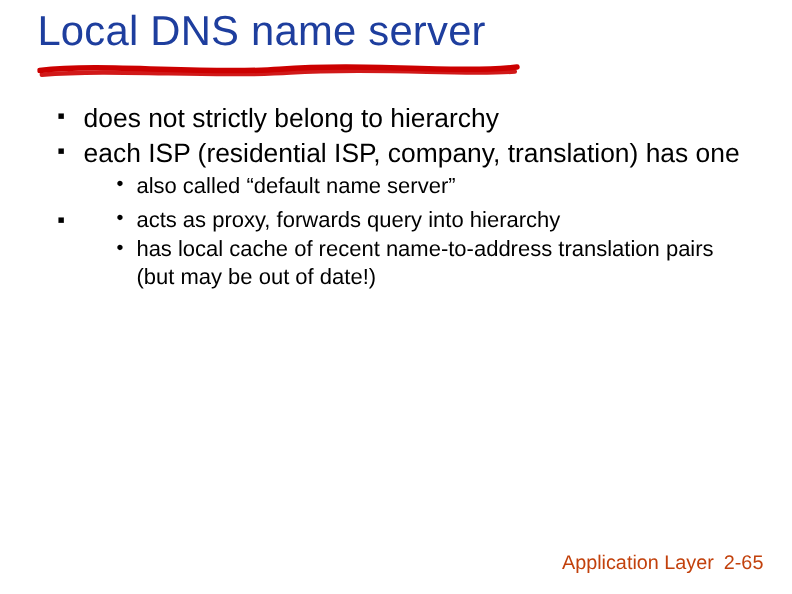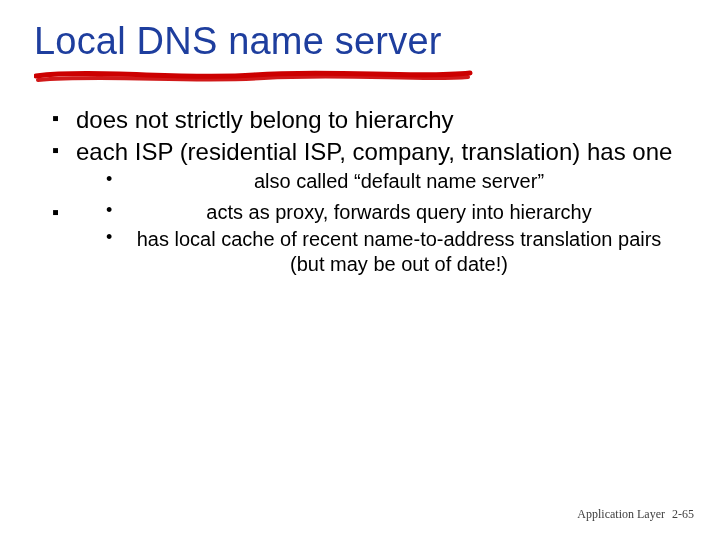--- a/index.html
+++ b/index.html
@@ -9,21 +9,21 @@
     height: 540px;
     background: #ffffff;
     overflow: hidden;
     font-family: "Gill Sans", "Gill Sans MT", "Trebuchet MS", sans-serif;
   }
   .slide {
     position: relative;
     width: 720px;
     height: 540px;
     box-sizing: border-box;
-    padding: 22px 34px 0 34px;
+    padding: 10px 34px 0 34px;
   }
   .title {
     color: #1e3e9e;
     font-size: 38px;
     font-weight: 400;
     line-height: 1.05;
     margin: 0 0 6px 0;
     letter-spacing: 0.2px;
   }
   .underline {
@@ -61,37 +61,36 @@
     padding: 0;
     margin: 2px 0 6px 0;
   }
   ul.level2 > li {
     position: relative;
     padding-left: 48px;
     font-size: 20px;
     line-height: 1.25;
     margin: 2px 0;
     font-family: Arial, Helvetica, sans-serif;
-    text-align: center;
   }
   ul.level2 > li::before {
     content: "\2022";
     position: absolute;
     left: 30px;
     top: -1px;
     color: #000;
     font-size: 18px;
   }
   .footer {
     position: absolute;
     right: 26px;
     bottom: 18px;
-    font-family: Liberation Serif, serif;
-    font-size: 12px;
-    color: #404040;
+    font-family: Liberation Sans, sans-serif;
+    font-size: 18px;
+    color: #c2410c;
   }
   .footer .label { margin-right: 4px; }
 </style>
 </head>
 <body>
 
 <div class="slide">
 
   <h1 class="title">Local DNS name server</h1>
 

